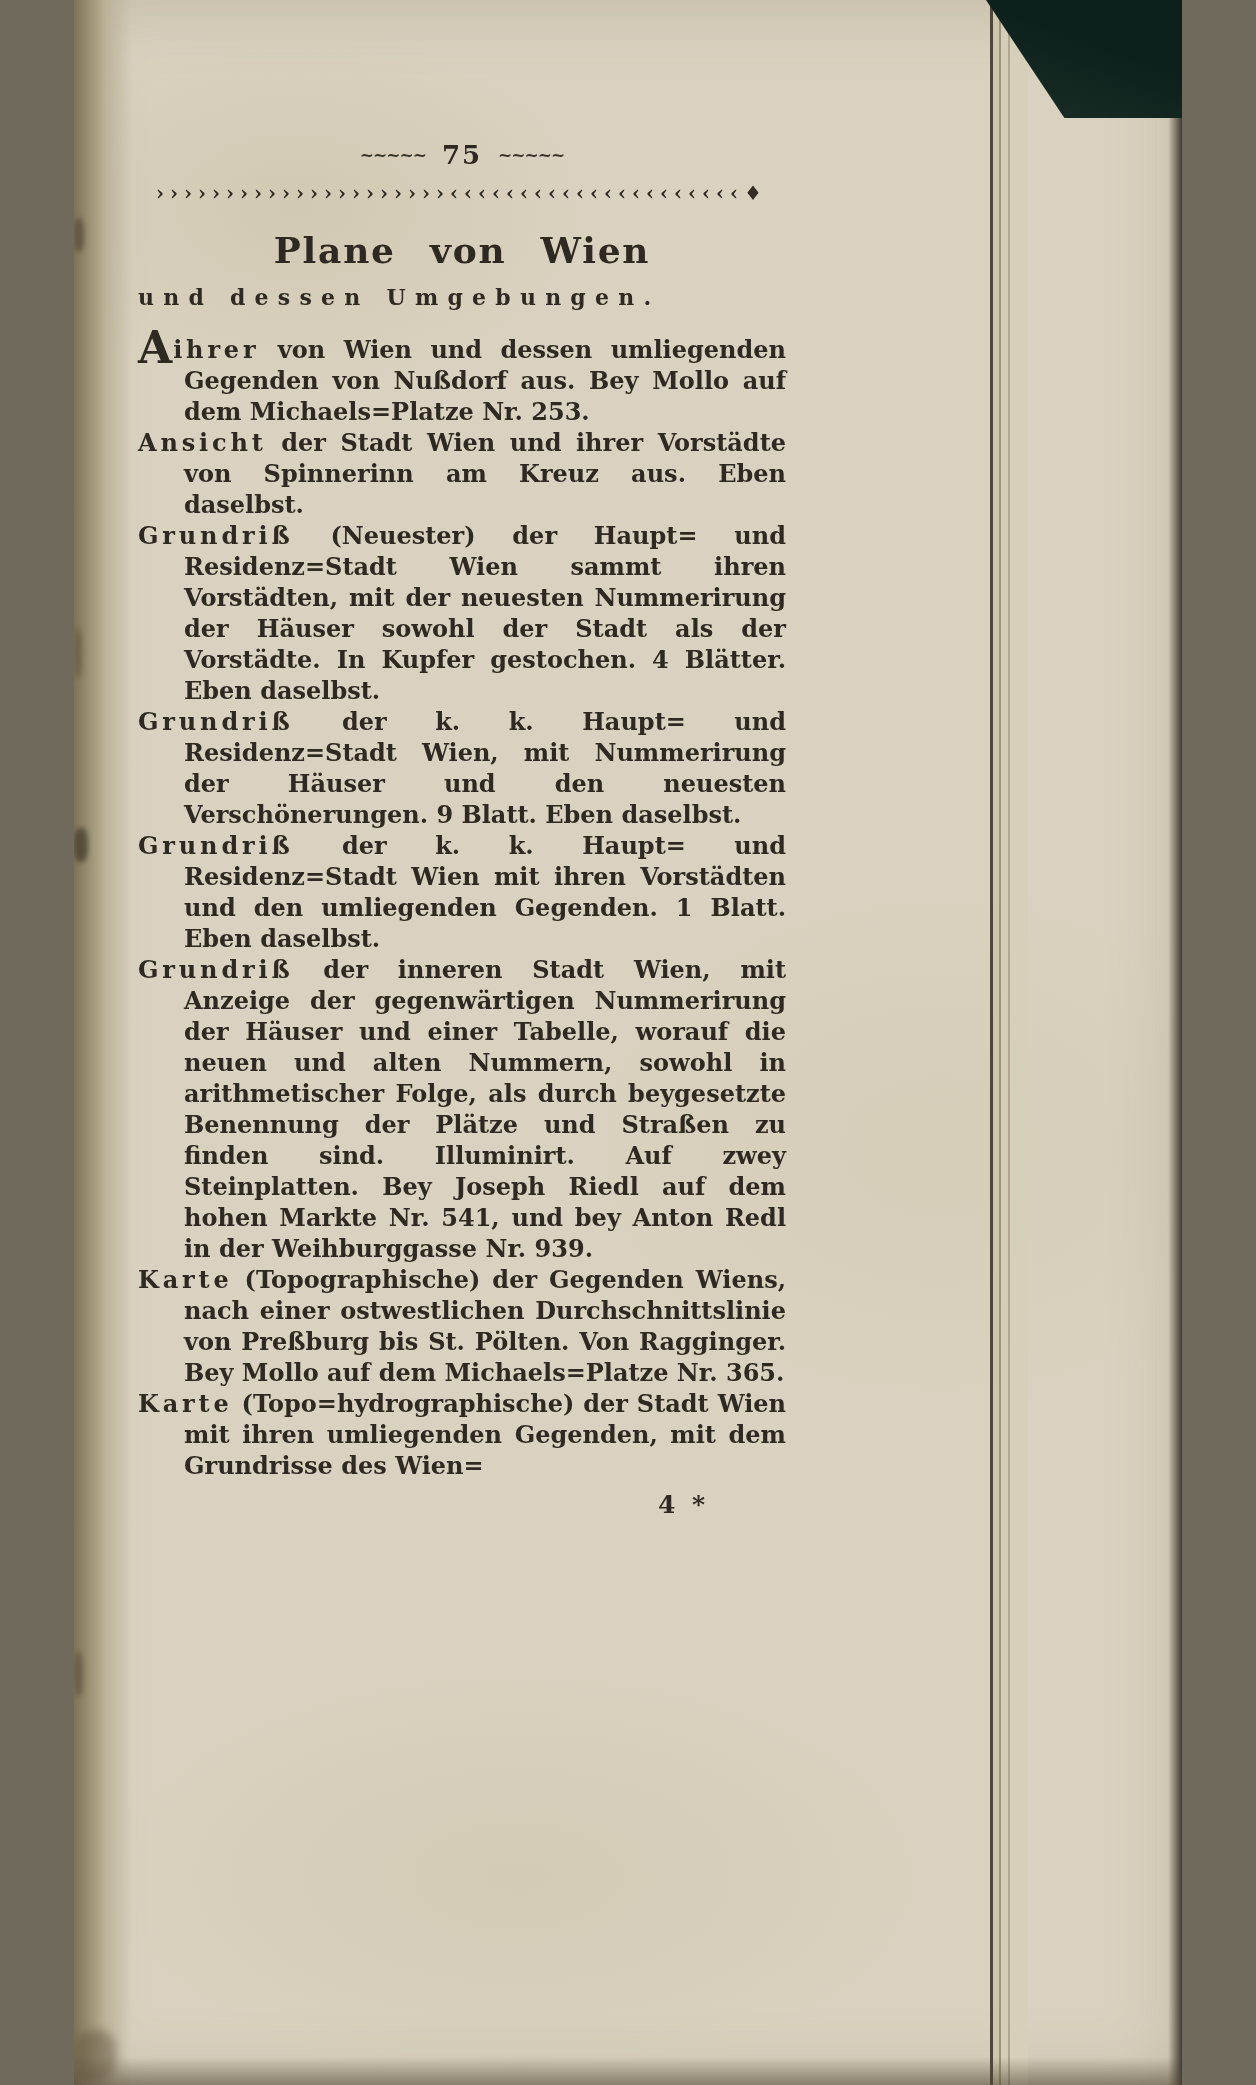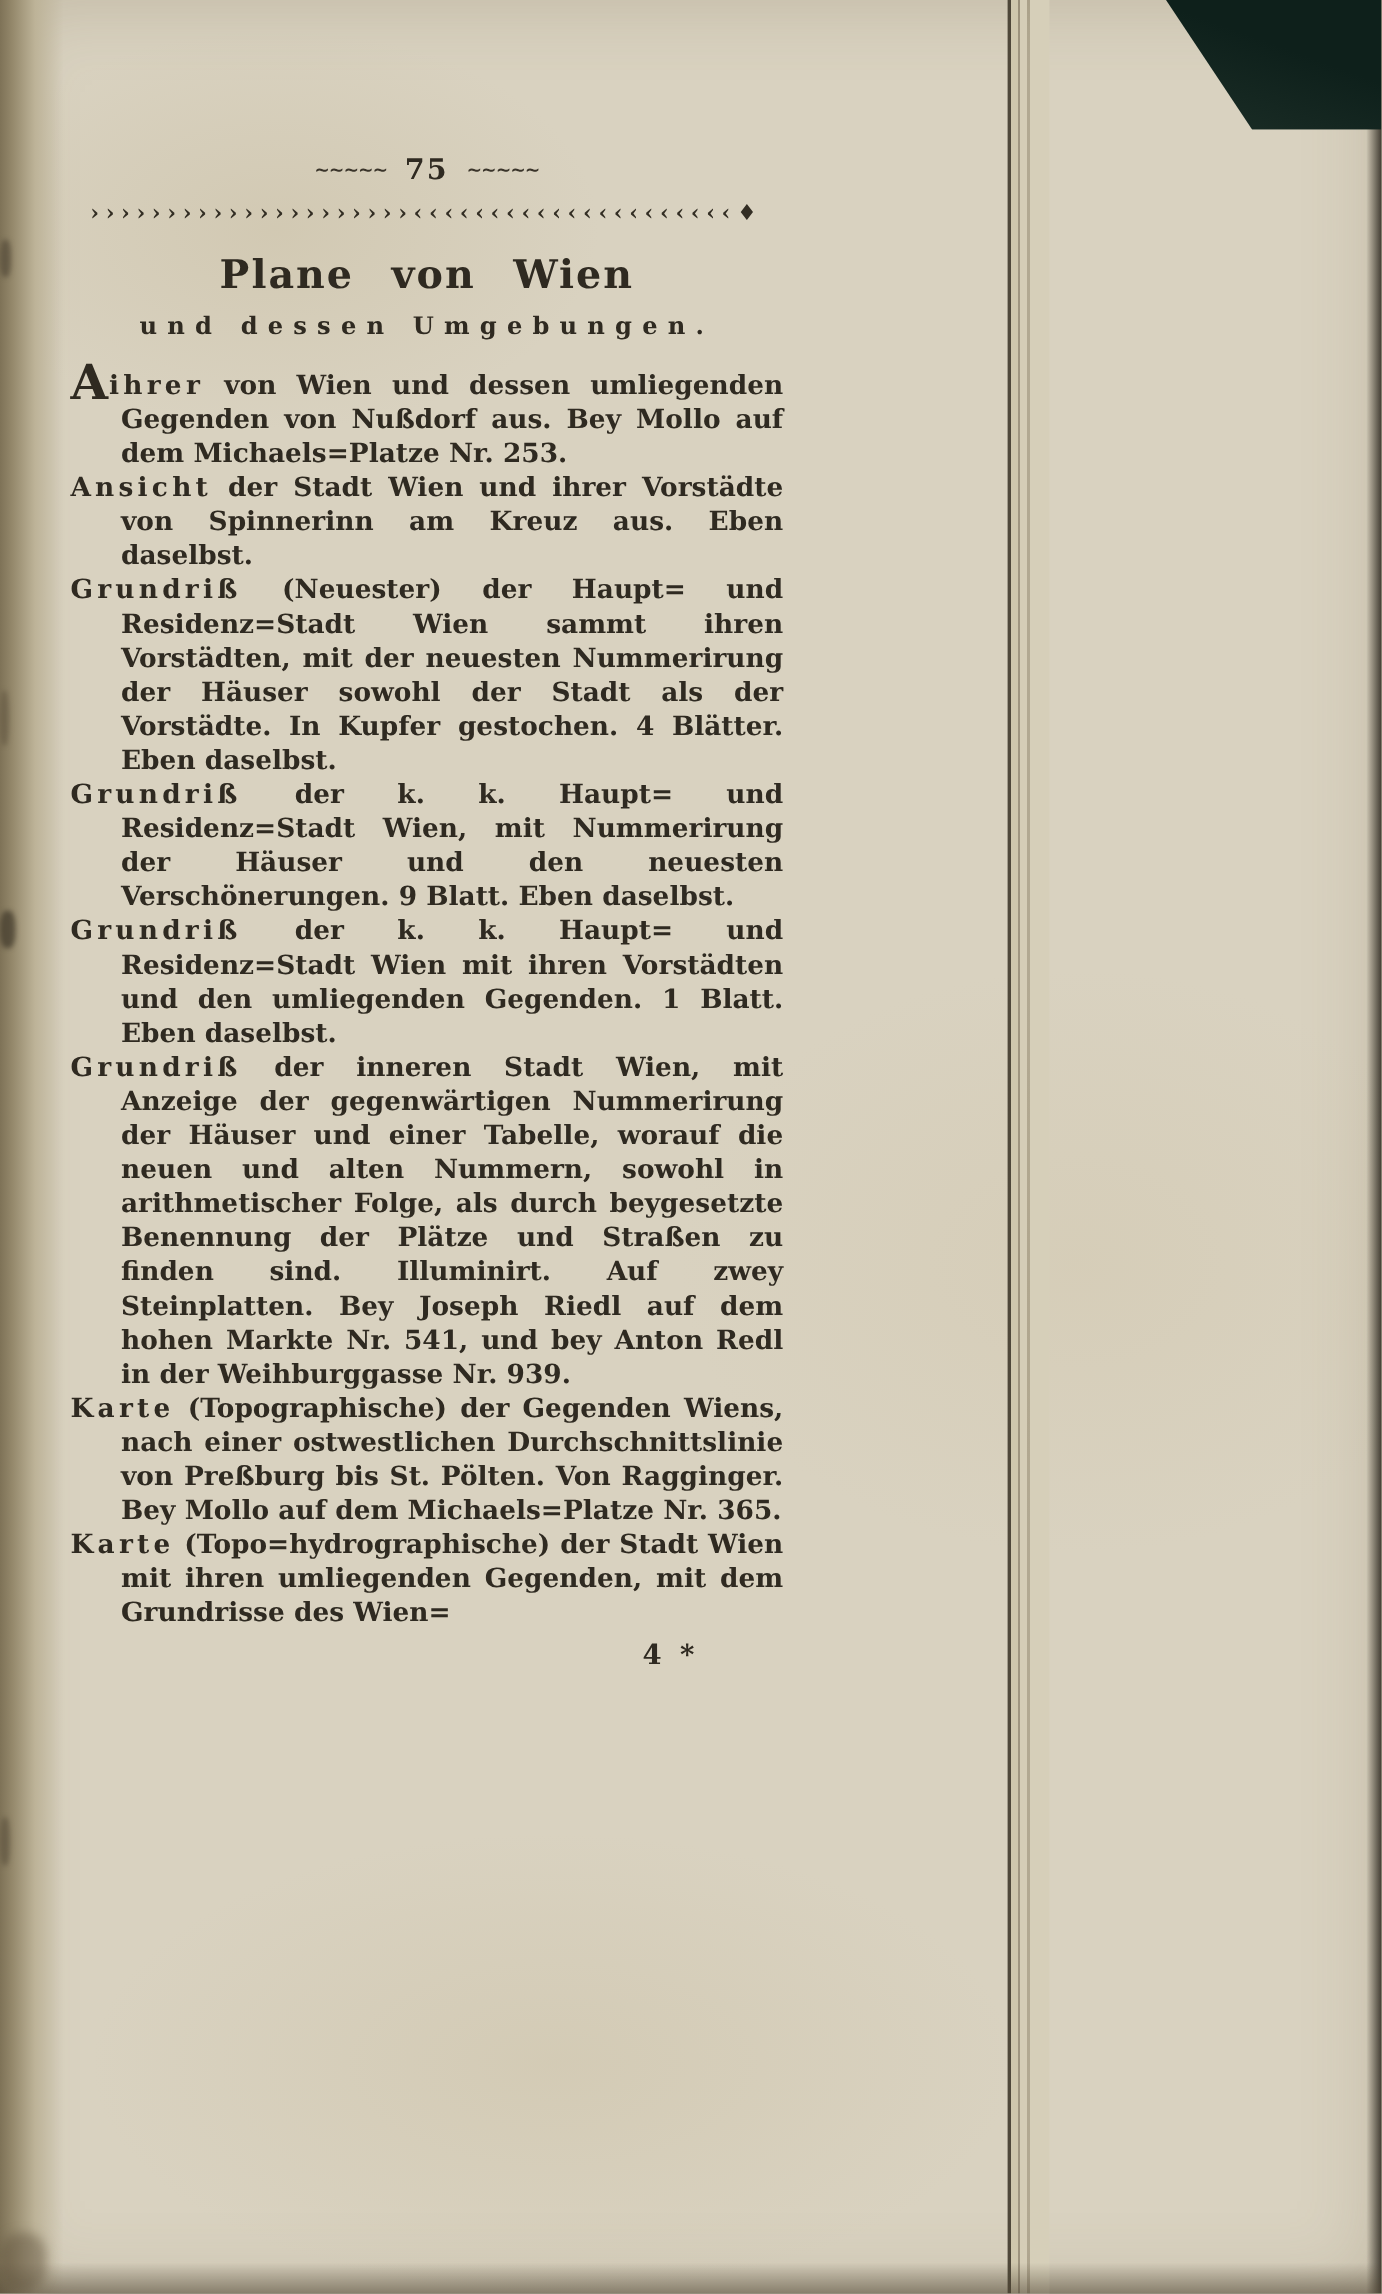--- a/index.html
+++ b/index.html
@@ -1,18 +1,18 @@
 <!DOCTYPE html>
 <html><head>
 <meta charset="utf-8">
 <style>
   html,body{margin:0;padding:0;background:#6f6a5c;}
   .scan{
     position:relative;
-    width:1256px;height:2085px;
+    width:1108px;height:2085px;
     margin:0 auto;
     background:
       radial-gradient(ellipse 420px 260px at 20% 10%, rgba(196,184,154,0.35), transparent 70%),
       radial-gradient(ellipse 520px 380px at 78% 55%, rgba(206,194,166,0.30), transparent 70%),
       radial-gradient(ellipse 600px 300px at 40% 90%, rgba(198,186,156,0.30), transparent 70%),
       #d9d2c0;
     box-shadow: inset 0 0 70px rgba(120,105,75,0.28);
     overflow:hidden;
     font-family:"DejaVu Serif", serif;
     color:#2f2a21;
@@ -68,21 +68,21 @@
     margin-top:12px;text-align:center;
     font-size:20px;letter-spacing:6px;line-height:22px;color:#332e24;
     white-space:nowrap;
   }
   .main-title{
     margin-top:20px;text-align:center;
     font-size:36px;line-height:52px;
     word-spacing:0.55em;letter-spacing:0.05em;
   }
   .sub-title{
-    margin-top:8px;text-align:center;
+    margin-top:8px;
     font-size:22px;line-height:26px;letter-spacing:0.42em;
   }
   .entries{margin-top:24px;}
   .entry{
     margin:0;
     font-size:24px;line-height:31px;
     text-align:justify;
     padding-left:46px;text-indent:-46px;
   }
   .lead{letter-spacing:0.16em;}

